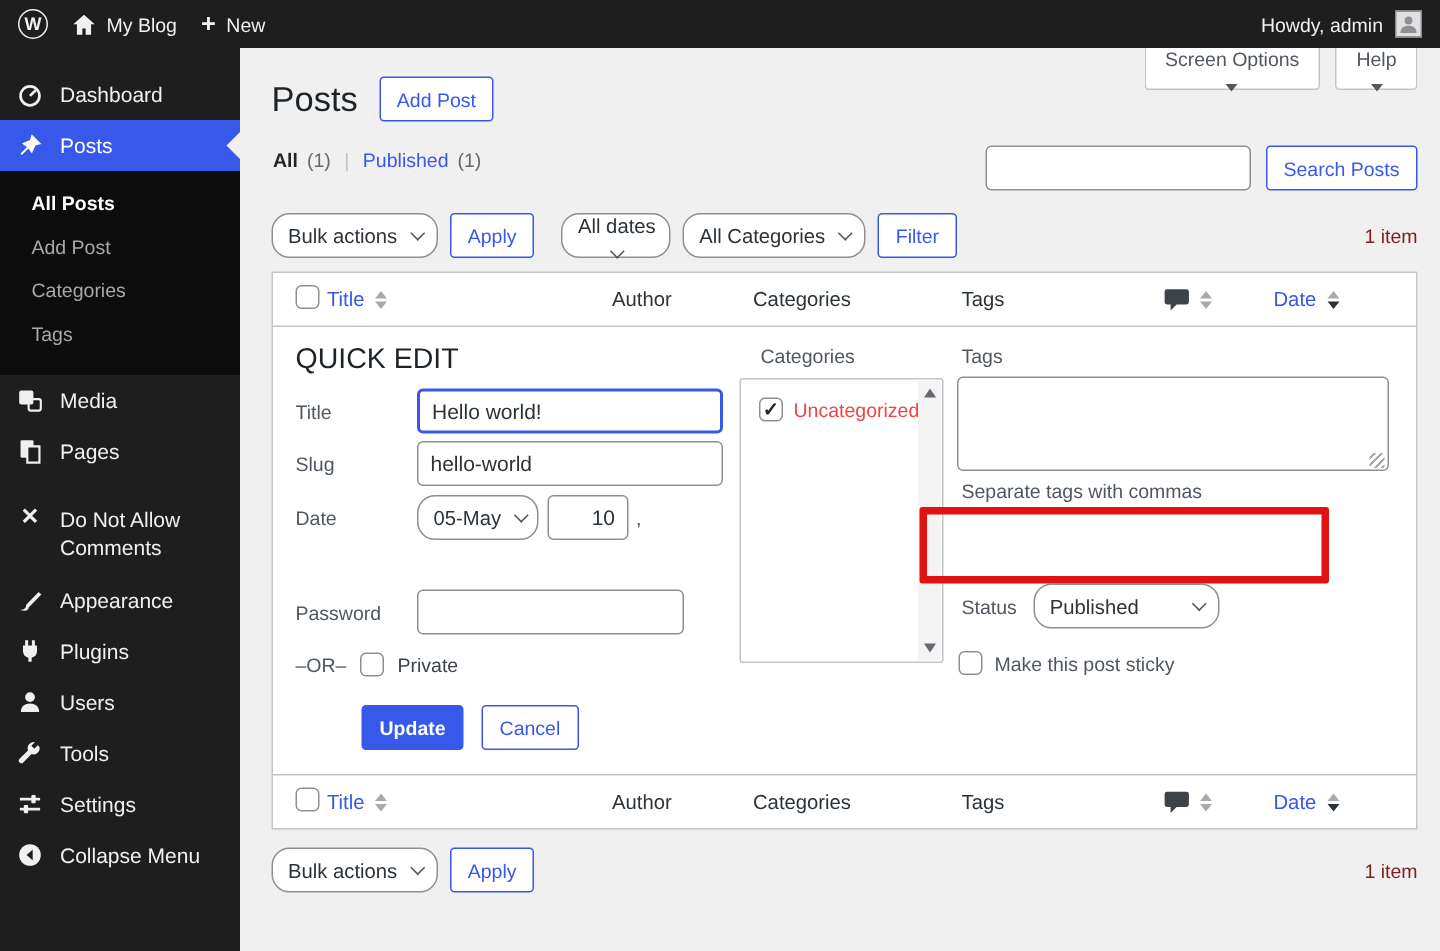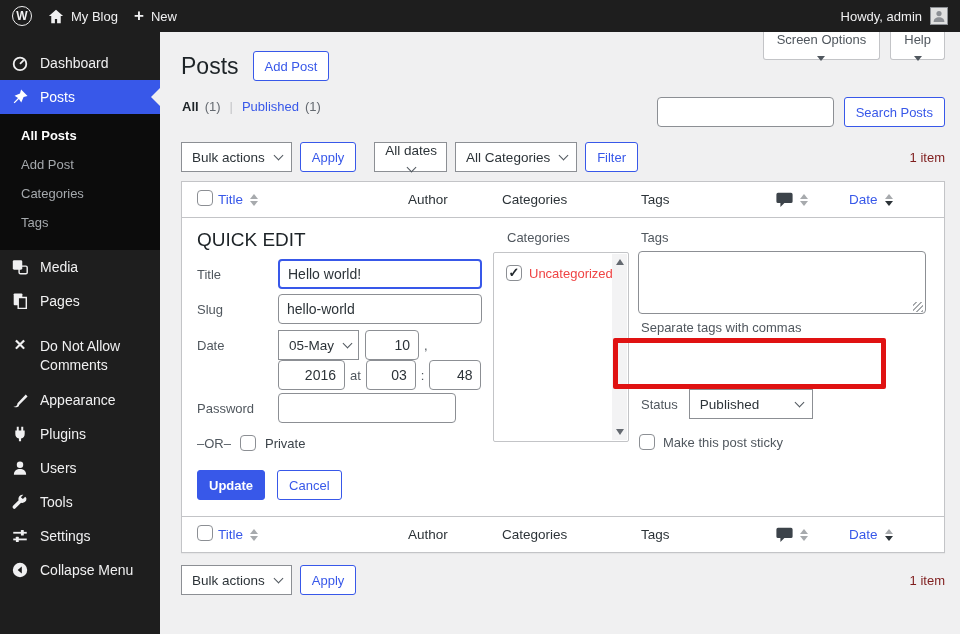--- a/index.html
+++ b/index.html
@@ -72,21 +72,21 @@
   .search-form { position:absolute; right:15px; top:65px; display:flex; gap:10px; align-items:center; }
   .text-input { height:30px; border:1px solid #8c8f94; border-radius:4px; background:#fff;
     padding:0 8px; font-size:14px; color:#2c3338; font-family:"Liberation Sans",sans-serif; }
   .search-input { width:177px; }
 
   .tablenav { position:absolute; left:21px; right:15px; display:flex; gap:8px; align-items:center; }
   .tablenav.top { top:110px; }
   .tablenav.bottom { top:533px; }
   .items-count { margin-left:auto; color:#7f1d1d; }
 
-  .sel { height:30px; background:#fff; border:1px solid #8c8f94; border-radius:0;
+  .sel { height:30px; background:#fff; border:1px solid #8c8f94; border-radius:12px;
     display:inline-flex; align-items:center; gap:10px; padding:0 9px 0 10px;
     color:#2c3338; font-size:13.5px; cursor:pointer; white-space:nowrap; }
   .chev { width:7px; height:7px; border:solid #50575e; border-width:0 1.8px 1.8px 0;
     transform:rotate(45deg); margin-top:-4px; flex:none; }
   .ml10 { margin-left:10px;flex-direction:column; }
 
   
   .table-box { position:absolute; left:21px; right:15px; top:149px;
     background:#fff; border:1px solid #c3c4c7; box-shadow:0 1px 1px rgba(0,0,0,.04); }
   .thead { height:36px; display:flex; align-items:center; font-size:13.5px; color:#2c3338; }
@@ -398,41 +398,33 @@
       <div class="qe-row" style="top:112px;">
         <span class="qe-label">Date</span>
         <span class="sel" style="width:81px;">
           <span>05-May</span>
           <i class="chev"></i>
         </span>
         <input class="qe-input num w54" style="margin-left: 6px;" type="text" value="10">
         <span class="date-sep">,</span>
       </div>
 
-      <div class="qe-row" style="top:142px;">
-        <span class="qe-label"></span>
-        <input class="qe-input num w67" type="text" value="2016" style="">
-        <span class="date-sep">at</span>
-        <input class="qe-input num w50" type="text" value="03" style="">
-        <span class="date-sep">:</span>
-        <input class="qe-input num w52" type="text" value="48" style="">
-      </div>
 
       <div class="qe-row" style="top:175px;">
         <span class="qe-label">Password</span>
         <input class="qe-input w178" type="text" value="" style="">
       </div>
 
       <div class="qe-row or-row" style="top:217px;">
         <span>–OR–</span>
         <span class="cb"></span>
         <span style="color:#3c434a;">Private</span>
       </div>
 
-      <div class="qe-row btn-row" style="top:252px;">
+      <div class="qe-row btn-row" style="top:252px;margin-left:44px;">
         <span class="btn primary">Update</span>
         <span class="btn">Cancel</span>
       </div>
 
       <div class="qe-cat-label">Categories</div>
       <div class="qe-cat-box">
         <div class="cat-item">
           <span class="cb checked"></span>
           <span>Uncategorized</span>
         </div>

